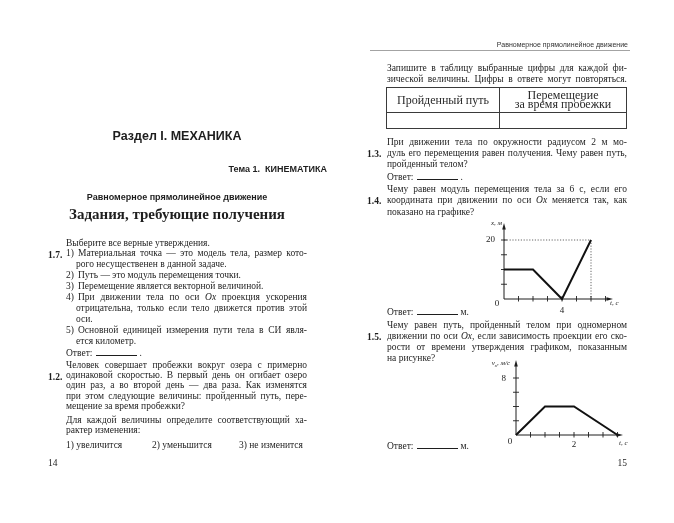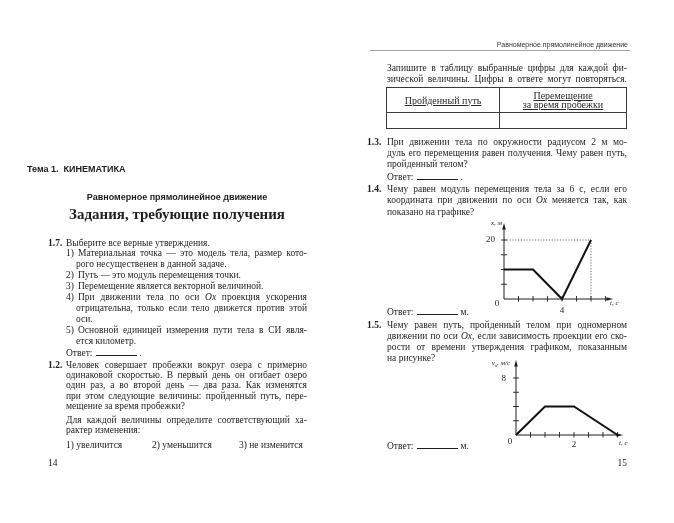--- a/index.html
+++ b/index.html
@@ -3,52 +3,53 @@
 <meta charset="utf-8">
 <style>
   html,body{margin:0;padding:0;}
   body{width:674px;height:523px;background:#ffffff;position:relative;overflow:hidden;
        font-family:"Liberation Serif",serif;color:#1e1e1e;}
   .page{position:absolute;top:0;height:523px;width:337px;}
   #left-page{left:0;}
   #right-page{left:337px;}
   .ln{position:absolute;height:11px;line-height:11px;font-size:9.5px;white-space:nowrap;}
   .j{white-space:normal;text-align:justify;text-align-last:justify;overflow:hidden;}
-  .lbl{font-weight:bold;}
+  .lbl{font-weight:bold;margin-top:12px;}
   .h-sec{position:absolute;left:27px;width:300px;text-align:center;
          font-family:"Liberation Sans",sans-serif;font-weight:bold;font-size:12.5px;line-height:16px;height:16px;}
-  .h-topic{position:absolute;left:27px;width:300px;text-align:left;white-space:pre;
+  .h-topic{position:absolute;left:27px;width:300px;text-align:right;white-space:pre;
          font-family:"Liberation Sans",sans-serif;font-weight:bold;font-size:9px;line-height:12px;height:12px;}
   .h-sub{position:absolute;left:27px;width:300px;text-align:center;
          font-family:"Liberation Sans",sans-serif;font-weight:bold;font-size:9px;line-height:12px;height:12px;}
   .h-task{position:absolute;left:27px;width:300px;text-align:center;
          font-family:"Liberation Serif",serif;font-weight:bold;font-size:15px;line-height:12px;height:12px;}
   .blank{display:inline-block;width:41px;border-bottom:1px solid #1e1e1e;height:8px;margin:0 2px 0 4px;vertical-align:baseline;}
   .pagenum{position:absolute;font-size:9.5px;line-height:11px;height:11px;}
   .run-head{position:absolute;left:33px;top:40px;width:258px;height:10px;line-height:10px;text-align:right;
             font-family:"Liberation Sans",sans-serif;font-size:7px;color:#333;}
   .run-rule{position:absolute;left:33px;top:49.5px;width:260px;height:1.5px;background:#a3a3a3;}
   table.answer{position:absolute;left:49px;top:87px;width:241px;border-collapse:collapse;}
   table.answer td{border:1px solid #3a3a3a;text-align:center;vertical-align:middle;
-                  font-size:10px;line-height:9px;padding:0;color:#2a2a2a;text-decoration:underline;}
+                  font-size:12px;line-height:9px;padding:0;color:#2a2a2a;}
   table.answer tr.hdr td{height:24px;}
   table.answer tr.val td{height:15px;}
   .chart{position:absolute;overflow:visible;}
   .chart text{font-family:"Liberation Serif",serif;font-size:9px;fill:#1e1e1e;}
   .chart text.axl{font-style:italic;font-size:7px;}
   .chart .axis{stroke:#1e1e1e;stroke-width:1;}
   .chart .tick-marks line{stroke:#1e1e1e;stroke-width:0.9;}
   .chart .guide-lines line{stroke:#555;stroke-width:0.9;stroke-dasharray:1.2 1.6;}
   .chart .series{fill:none;stroke:#111;stroke-width:2;stroke-linejoin:miter;}
 </style>
 </head>
 <body>
 
 <div id="left-page" class="page">
 
+  <div class="h-sec" style="top:128px">Раздел I. МЕХАНИКА</div>
   <div class="h-topic" style="top:163px">Тема 1.  КИНЕМАТИКА</div>
   <div class="h-sub" style="top:191px">Равномерное прямолинейное движение</div>
   <div class="h-task" style="top:208px">Задания, требующие получения</div>
 
   <div>
     <div class="ln lbl" style="left:48px;top:237.5px">1.7.</div>
     <div class="ln" style="left:66px;top:237.5px">Выберите все верные утверждения.</div>
 
     <div class="ln" style="left:66px;top:248.4px">1)</div>
     <div class="ln j" style="left:78px;top:248.4px;width:229px">Материальная точка — это модель тела, размер кото-</div>

